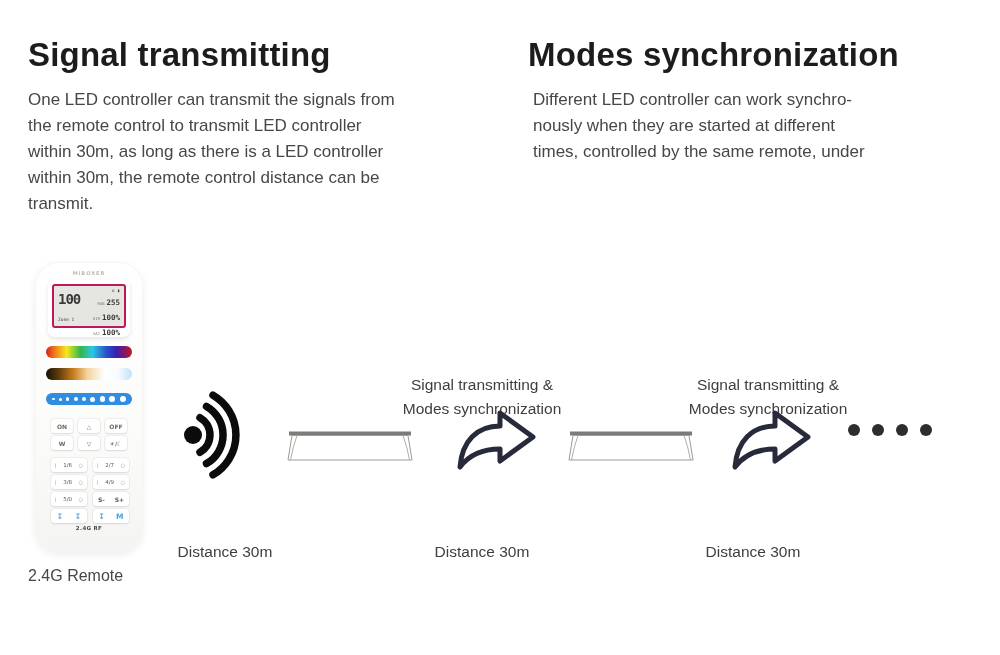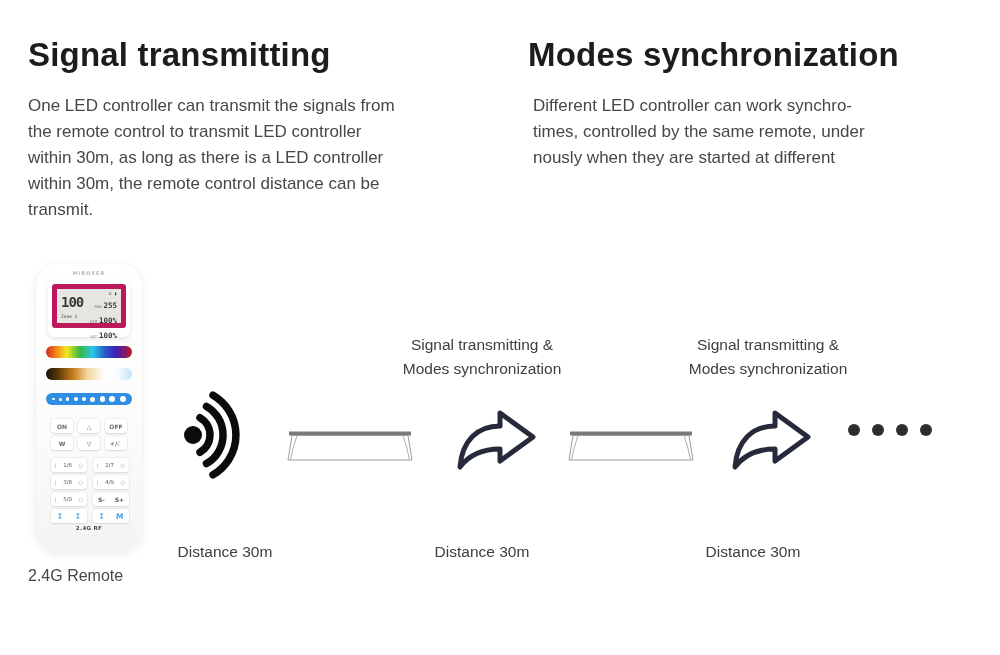--- a/index.html
+++ b/index.html
@@ -8,44 +8,44 @@
   }
   *{box-sizing:border-box;margin:0;padding:0;}
   body{background:#fff;font-family:"Liberation Sans",sans-serif;}
   #page{position:relative;width:1000px;height:655px;background:#ffffff;overflow:hidden;}
 
   
   .col{position:absolute;top:36px;}
   .col-left{left:28px;width:470px;}
   .col-right{left:528px;width:450px;}
   .col h1{font-size:33px;line-height:38px;font-weight:700;letter-spacing:0.2px;
-          color:var(--heading,#1c1c1c);margin-bottom:19px;}
+          color:var(--heading,#1c1c1c);margin-bottom:13px;}
   .bodyline{font-size:17px;line-height:26px;color:var(--body-text,#474747);white-space:nowrap;}
   .col-right .bodyline{padding-left:5px;}
 
   
   .abs{position:absolute;}
-  .linklabel{width:300px;text-align:center;font-size:15.5px;line-height:23.5px;color:var(--diagram-text,#3e3e3e);}
+  .linklabel{width:300px;text-align:center;font-size:15.5px;line-height:23.5px;color:var(--diagram-text,#3e3e3e);margin-top:40px;}
   .distance{width:160px;text-align:center;font-size:15.5px;color:var(--diagram-text,#3e3e3e);margin-top:41px;}
   .caption{font-size:16px;color:var(--body-text,#474747);}
 
   .dots{display:flex;gap:12px;align-items:center;}
   .dots i{width:12px;height:12px;border-radius:50%;background:#2d2d2d;}
 
   
   .remote{position:absolute;left:35px;top:262px;width:108px;height:290px;border-radius:24px;
           background:linear-gradient(180deg,#ffffff 0%,#fbfbfa 60%,#f4f4f2 100%);
           border:1px solid #ebebе8;border-color:#ebebe8;
           box-shadow:0 3px 8px rgba(0,0,0,0.07), inset 0 0 0 1px #f6f6f4;
           font-family:"DejaVu Sans",sans-serif;}
   .remote .brand{position:absolute;top:8px;left:0;right:0;text-align:center;
           font-size:5px;font-weight:bold;letter-spacing:1px;color:#b9b9b5;}
   .lcd-wrap{position:absolute;top:18px;left:13px;right:13px;background:#fff;border-radius:7px;
           padding:4px 4px 9px;box-shadow:0 2px 4px rgba(0,0,0,0.10);}
-  .lcd{position:relative;height:44px;background:#e5e5e1;border:5px solid #be185d;border-radius:3px;
+  .lcd{position:relative;height:44px;background:#e5e5e1;border:2px solid #be185d;border-radius:3px;
           color:#3a3a38;font-family:"DejaVu Sans Mono",monospace;}
   .lcd-big{position:absolute;left:4px;top:5px;font-size:14px;font-weight:bold;letter-spacing:-1px;}
   .lcd-zone{position:absolute;left:4px;bottom:4px;font-size:4.5px;}
   .lcd-status{position:absolute;right:4px;top:2px;font-size:4.5px;}
   .lcd-rows{position:absolute;right:4px;top:8px;text-align:right;}
   .lcd-row{line-height:11px;white-space:nowrap;}
   .lcd-row .k{font-size:3.8px;color:#76766f;margin-right:2px;}
   .lcd-row .v{font-size:7.5px;font-weight:bold;}
 
   .bar{position:absolute;left:11px;right:11px;height:12px;border-radius:6px;}
@@ -83,22 +83,22 @@
     <div class="bodyline">One LED controller can transmit the signals from</div>
     <div class="bodyline">the remote control to transmit LED controller</div>
     <div class="bodyline">within 30m, as long as there is a LED controller</div>
     <div class="bodyline">within 30m, the remote control distance can be</div>
     <div class="bodyline">transmit.</div>
   </div>
 
   <div class="col col-right">
     <h1>Modes synchronization</h1>
     <div class="bodyline">Different LED controller can work synchro-</div>
+    <div class="bodyline">nously when they are started at different</div>
     <div class="bodyline">times, controlled by the same remote, under</div>
-    <div class="bodyline">nously when they are started at different</div>
   </div>
 
   <div class="remote">
     <div class="brand">MiBOXER</div>
     <div class="lcd-wrap">
       <div class="lcd">
         <span class="lcd-big">100</span>
         <span class="lcd-status">⌂ ▮</span>
         <div class="lcd-rows">
           <div class="lcd-row"><span class="k">RGB</span><span class="v">255</span></div>

